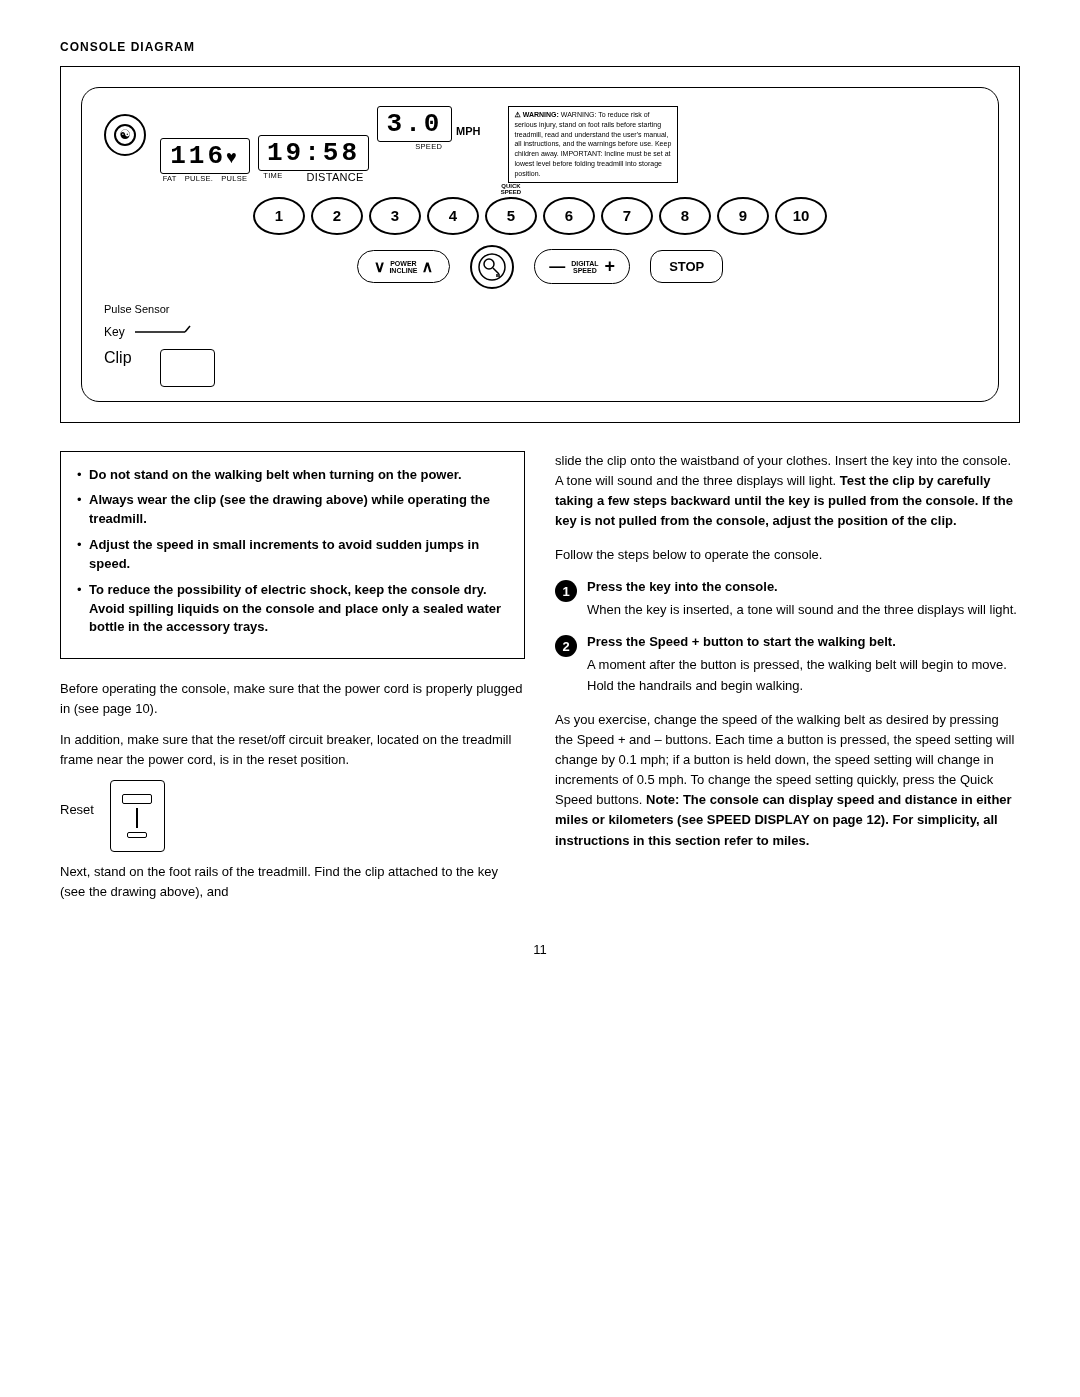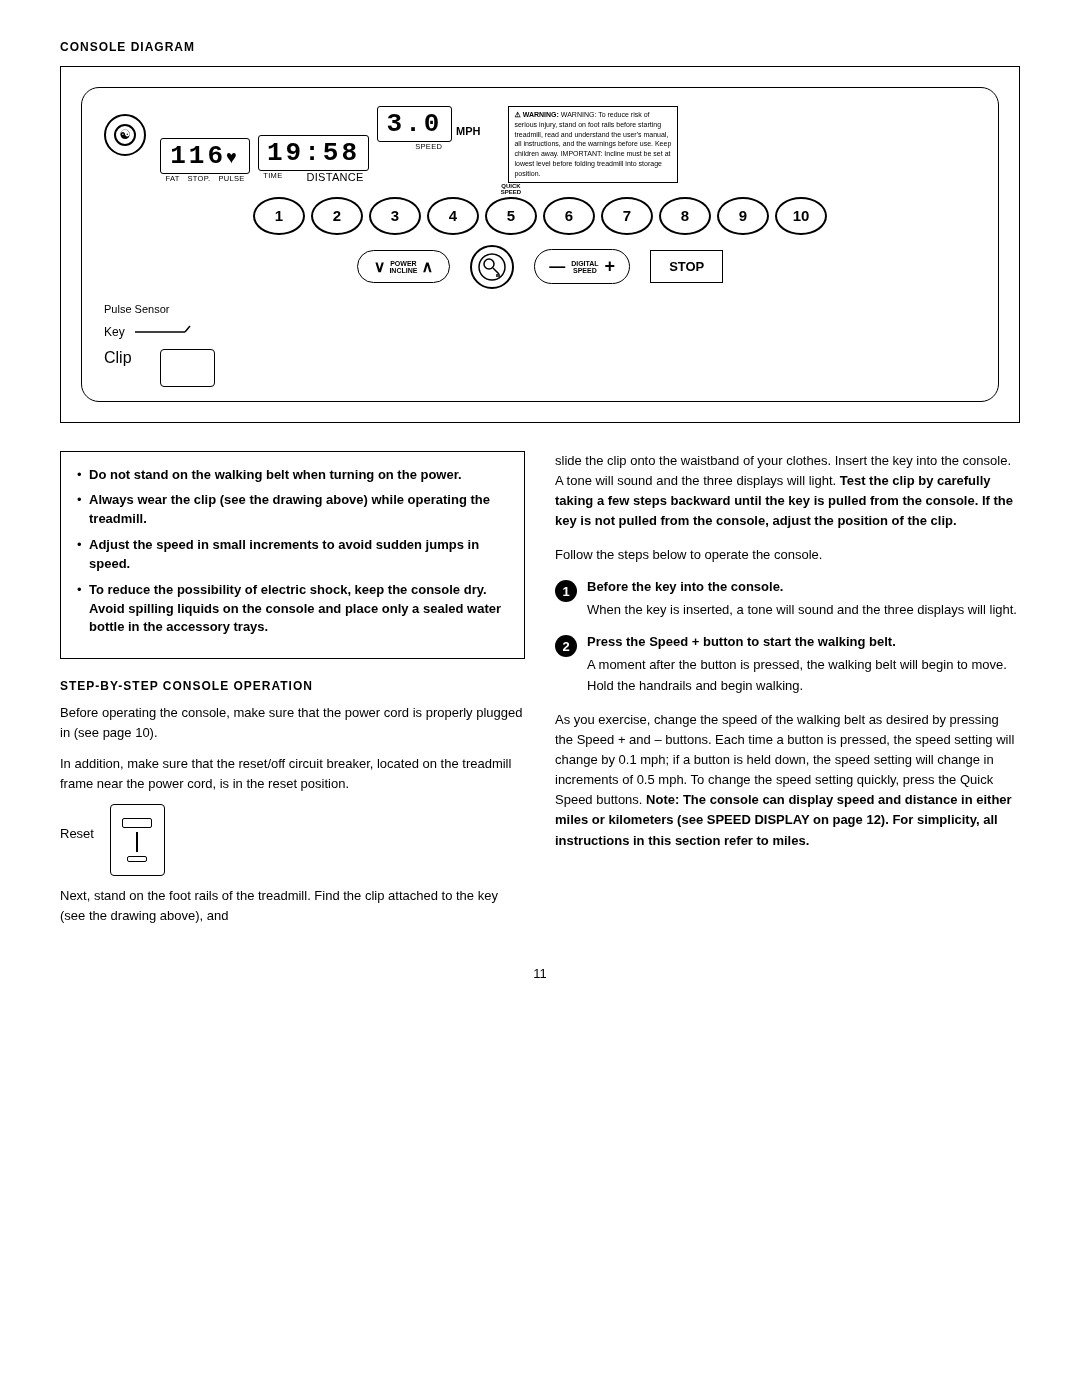--- a/index.html
+++ b/index.html
@@ -167,21 +167,21 @@
     }
 
     .digital-label {
       font-size: 7px;
       font-weight: bold;
       text-align: center;
     }
 
     .stop-btn {
       border: 1.5px solid #000;
-      border-radius: 0;
+      border-radius: 12px;
       padding: 8px 18px;
       font-size: 13px;
       font-weight: bold;
     }
 
     
     .diagram-annotations {
       display: flex;
       justify-content: space-between;
       align-items: flex-end;
@@ -398,21 +398,21 @@
 
       <div class="displays-center">
         <div class="displays-row">
 
           <div style="display:flex;flex-direction:column;align-items:center;">
             <div class="display-seg-box" style="font-size:26px;min-width:90px;">
               <span>116</span><span style="font-size:18px;">♥</span>
             </div>
             <div class="seg-sub">
               <span style="font-size:7.5px;">FAT</span>
-              <span style="font-size:7.5px;">STOP.</span>
+              <span style="font-size:7.5px;">PULSE.</span>
               <span style="font-size:7.5px;">PULSE</span>
             </div>
           </div>
 
           <div style="display:flex;flex-direction:column;align-items:center;">
             <div class="display-seg-box" style="font-size:26px;min-width:100px;">
               <span>19:58</span>
             </div>
             <div class="seg-sub">
               <span style="font-size:7.5px;">TIME</span>
@@ -531,21 +531,20 @@
     <div class="caution-box">
       <ul class="caution-list">
         <li><b>Do not stand on the walking belt when turning on the power.</b></li>
         <li><b>Always wear the clip (see the drawing above) while operating the treadmill.</b></li>
         <li><b>Adjust the speed in small increments to avoid sudden jumps in speed.</b></li>
         <li><b>To reduce the possibility of electric shock, keep the console dry. Avoid spilling liquids on the console and place only a sealed water bottle in the accessory trays.</b></li>
       </ul>
     </div>
 
     <div class="step-section">
-      <div class="step-section-title">STEP-BY-STEP CONSOLE OPERATION</div>
       <p class="step-text">Before operating the console, make sure that the power cord is properly plugged in (see page 10).</p>
       <p class="step-text">In addition, make sure that the reset/off circuit breaker, located on the treadmill frame near the power cord, is in the reset position.</p>
 
       <div class="reset-area">
         <span class="reset-label">Reset</span>
         <div class="reset-box">
 
           <div style="width:100%;height:100%;display:flex;flex-direction:column;align-items:center;justify-content:center;gap:4px;">
             <div style="width:30px;height:10px;border:1.5px solid #000;border-radius:2px;"></div>
             <div style="width:2px;height:20px;background:#000;"></div>
@@ -563,21 +562,21 @@
       <span>slide the clip onto the waistband of your clothes. Insert the key into the console. A tone will sound and the three displays will light.</span>
       <b>Test the clip by carefully taking a few steps backward until the key is pulled from the console. If the key is not pulled from the console, adjust the position of the clip.</b>
     </p>
     <p class="right-text">Follow the steps below to operate the console.</p>
 
     <div class="numbered-step">
       <div class="step-number-circle">
         <span>1</span>
       </div>
       <div class="step-content">
-        <div class="step-title">Before the key into the console.</div>
+        <div class="step-title">Press the key into the console.</div>
         <p class="step-desc">When the key is inserted, a tone will sound and the three displays will light.</p>
       </div>
     </div>
 
     <div class="numbered-step">
       <div class="step-number-circle">
         <span>2</span>
       </div>
       <div class="step-content">
         <div class="step-title">Press the Speed + button to start the walking belt.</div>

